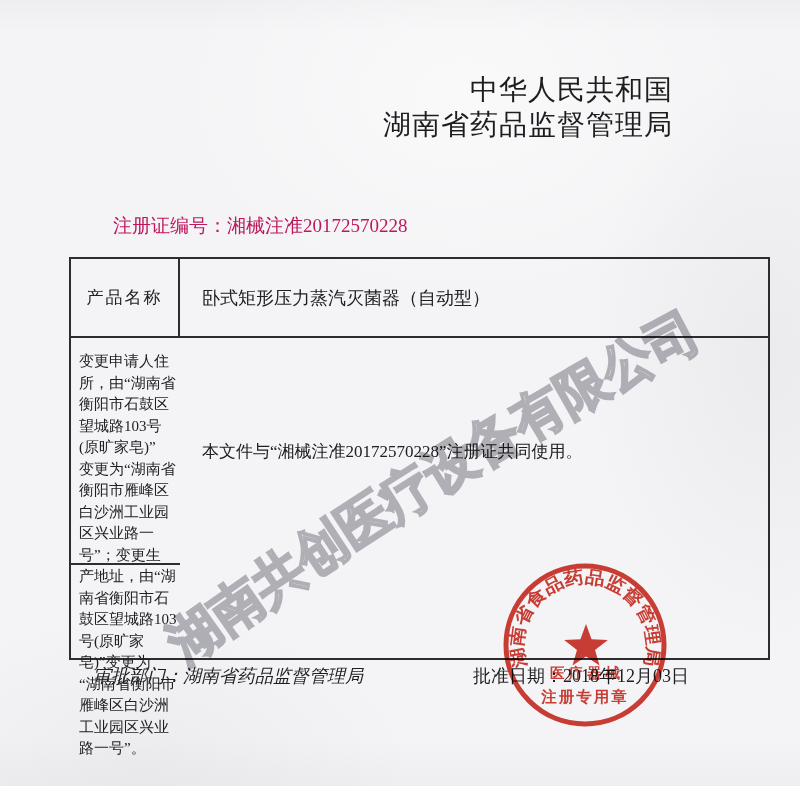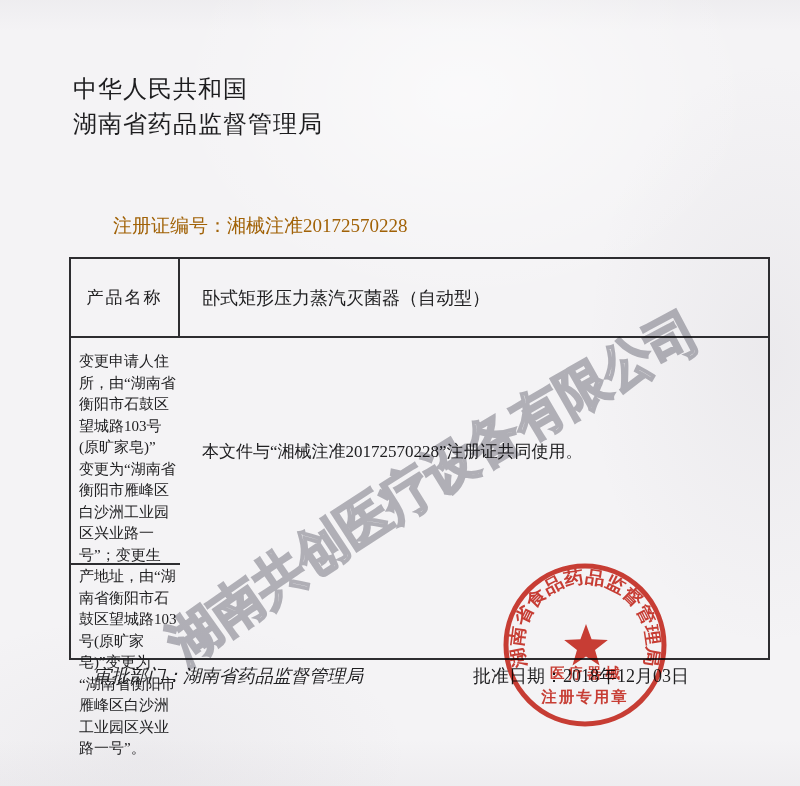--- a/index.html
+++ b/index.html
@@ -10,22 +10,22 @@
         background:#f4f3f5;color:#222;overflow:hidden;}
   
   .shade{position:absolute;pointer-events:none;}
   .shade-all{left:0;top:0;width:800px;height:786px;
     background:
       radial-gradient(ellipse 420px 300px at 58% 12%, rgba(255,255,255,.55), rgba(255,255,255,0) 70%),
       radial-gradient(ellipse 260px 420px at 96% 45%, rgba(120,115,130,.07), rgba(120,115,130,0) 70%),
       radial-gradient(ellipse 380px 200px at 18% 96%, rgba(120,115,130,.06), rgba(120,115,130,0) 70%),
       linear-gradient(180deg, rgba(130,125,140,.05) 0%, rgba(130,125,140,0) 4%, rgba(130,125,140,0) 94%, rgba(130,125,140,.05) 100%);}
   .title-block{position:absolute;left:73px;top:72px;width:600px;
-    text-align:left;line-height:35px;font-size:24px;letter-spacing:1px;color:#1d1d1f;}
-  .reg-line{position:absolute;left:113px;top:213px;font-size:19px;color:#a16207;}
+    text-align:right;line-height:35px;font-size:28px;letter-spacing:1px;color:#1d1d1f;}
+  .reg-line{position:absolute;left:113px;top:213px;font-size:19px;color:#be185d;}
   .doc-table{position:absolute;left:69px;top:257px;width:701px;height:403px;
     box-sizing:border-box;border:2px solid #2d2d30;display:grid;
     grid-template-columns:109px 1fr;grid-template-rows:79px 227px 1fr;}
   .cell{box-sizing:border-box;color:#202022;}
   .cell-label{border-right:2px solid #2d2d30;display:flex;align-items:center;
     justify-content:center;font-size:17px;letter-spacing:2px;}
   .rb{border-bottom:2px solid #2d2d30;}
   .cell-val{display:flex;align-items:center;padding-left:22px;font-size:18px;}
   .cell-content{padding:13px 0 0 8px;font-size:15px;line-height:21.5px;
     white-space:pre-wrap;}

